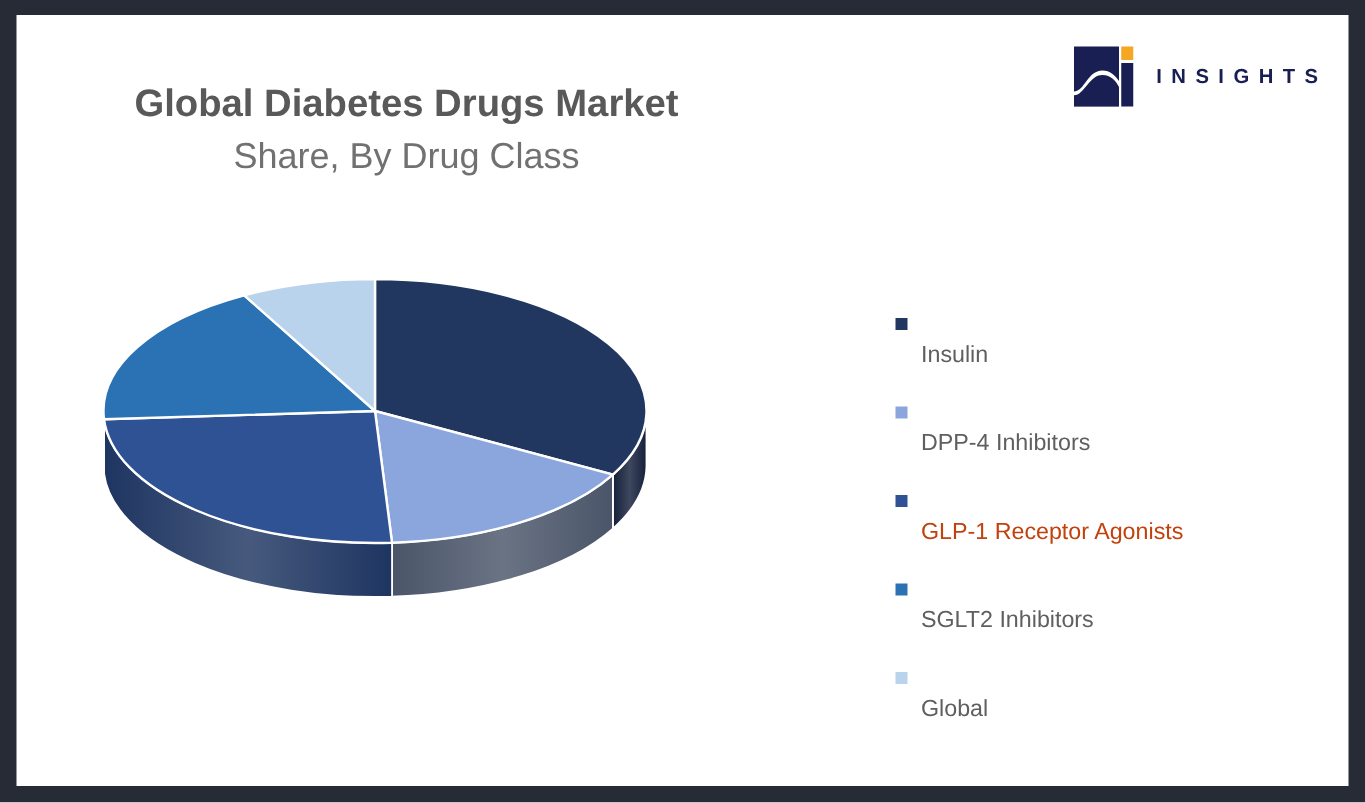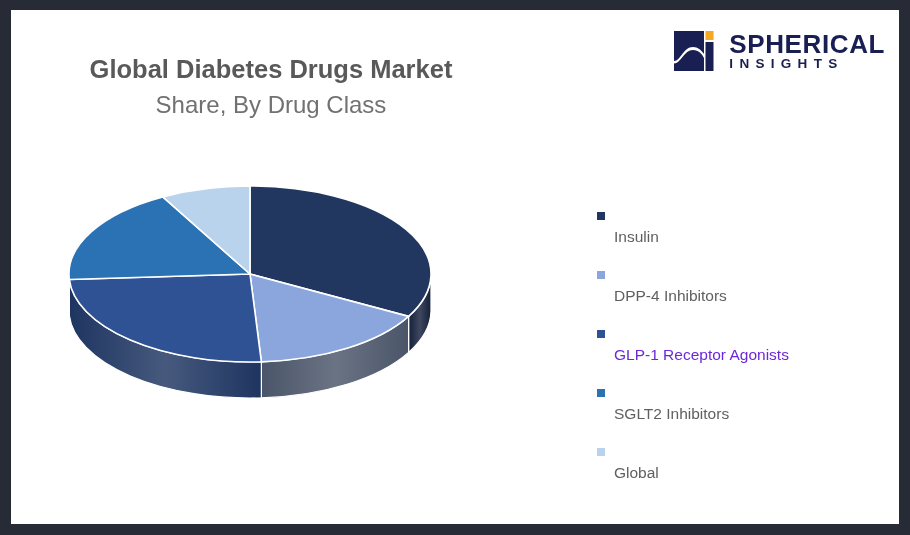--- a/index.html
+++ b/index.html
@@ -144,21 +144,20 @@
 
     <div class="logo">
       <svg class="logo-mark" viewBox="0 0 46 44">
         <rect x="0" y="2" width="30" height="40" fill="#191f52"></rect>
         <path d="M0 32 C7 32 9 18 19 18 C24 18 27 21 30 25 L30 42 L0 42 Z" fill="#ffffff"></path>
         <path d="M0 34.5 C7 34.5 10 21 19 21 C24.5 21 28 25 30 29 L30 42 L0 42 Z" fill="#191f52"></path>
         <rect x="31.5" y="2" width="8" height="9" fill="#f5a623"></rect>
         <rect x="31.5" y="13" width="8" height="29" fill="#191f52"></rect>
       </svg>
       <div class="logo-words">
-        <div class="logo-primary" style="color: rgb(25, 31, 82);">SPHERICAL</div>
         <div class="logo-secondary" style="color: rgb(25, 31, 82);">INSIGHTS</div>
       </div>
     </div>
 
     <div class="title-block">
       <div class="chart-title" style="color: rgb(89, 89, 89);">Global Diabetes Drugs Market</div>
       <div class="chart-subtitle" style="color: rgb(113, 113, 113);">Share, By Drug Class</div>
     </div>
 
     <div class="pie-wrap">
@@ -237,21 +236,21 @@
       <div class="legend-item">
         <span class="legend-swatch" style="background: rgb(33, 55, 95);"></span>
         <span class="legend-label" style="color: rgb(95, 95, 95);">Insulin</span>
       </div>
       <div class="legend-item">
         <span class="legend-swatch" style="background: rgb(138, 166, 220);"></span>
         <span class="legend-label" style="color: rgb(95, 95, 95);">DPP-4 Inhibitors</span>
       </div>
       <div class="legend-item">
         <span class="legend-swatch" style="background: rgb(47, 82, 148);"></span>
-        <span class="legend-label" style="color: #6d28d9; text-align: right;">GLP-1 Receptor Agonists</span>
+        <span class="legend-label" style="color: #c2410c; text-align: right;">GLP-1 Receptor Agonists</span>
       </div>
       <div class="legend-item">
         <span class="legend-swatch" style="background: rgb(43, 114, 180);"></span>
         <span class="legend-label" style="color: rgb(95, 95, 95);">SGLT2 Inhibitors</span>
       </div>
       <div class="legend-item">
         <span class="legend-swatch" style="background: rgb(185, 211, 236);"></span>
         <span class="legend-label" style="color: rgb(95, 95, 95);">Global</span>
       </div>
     </div>

